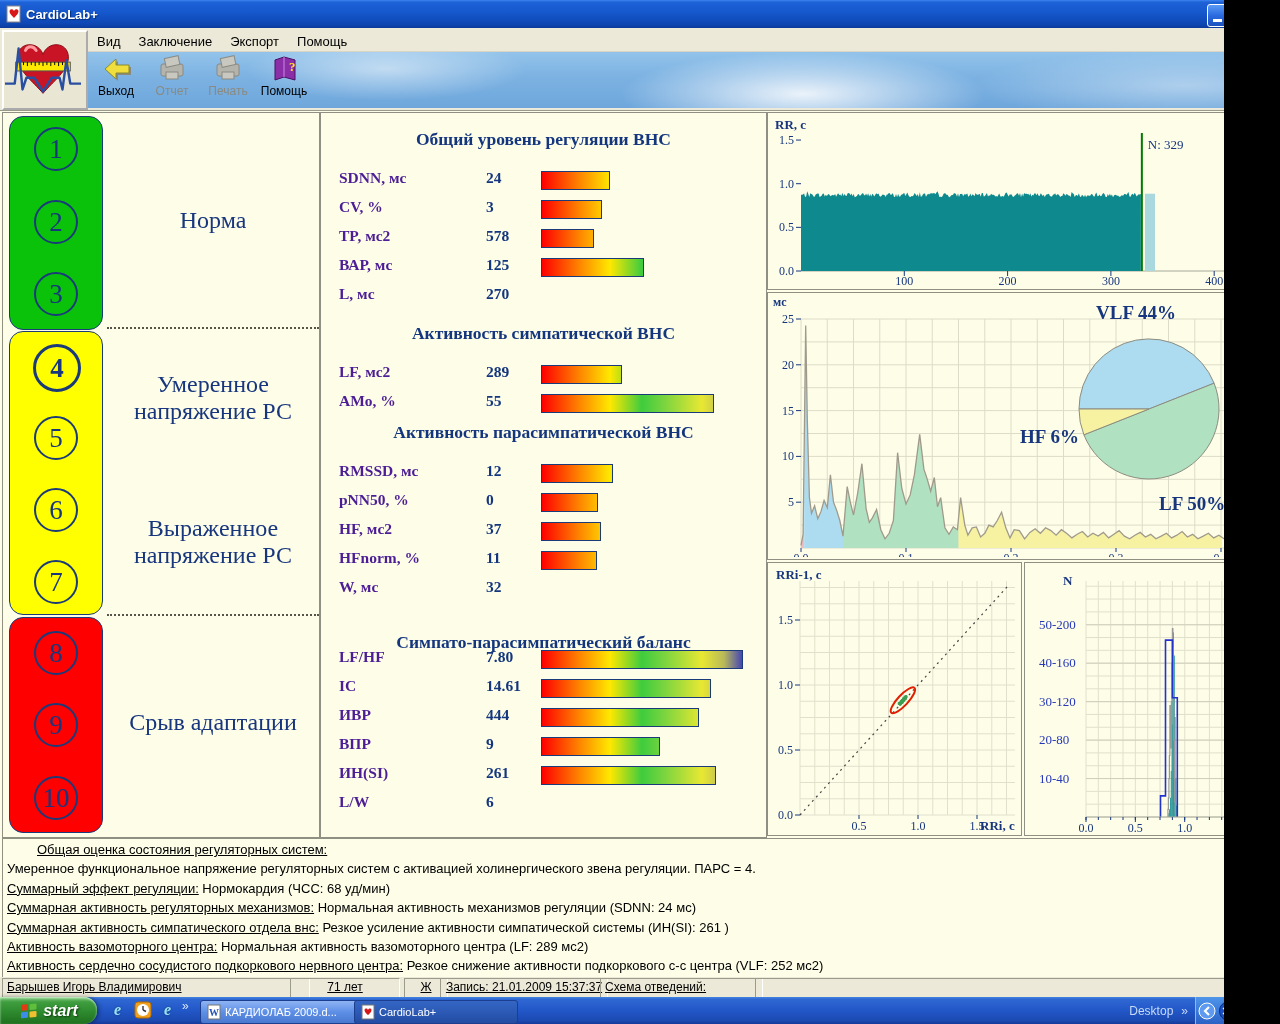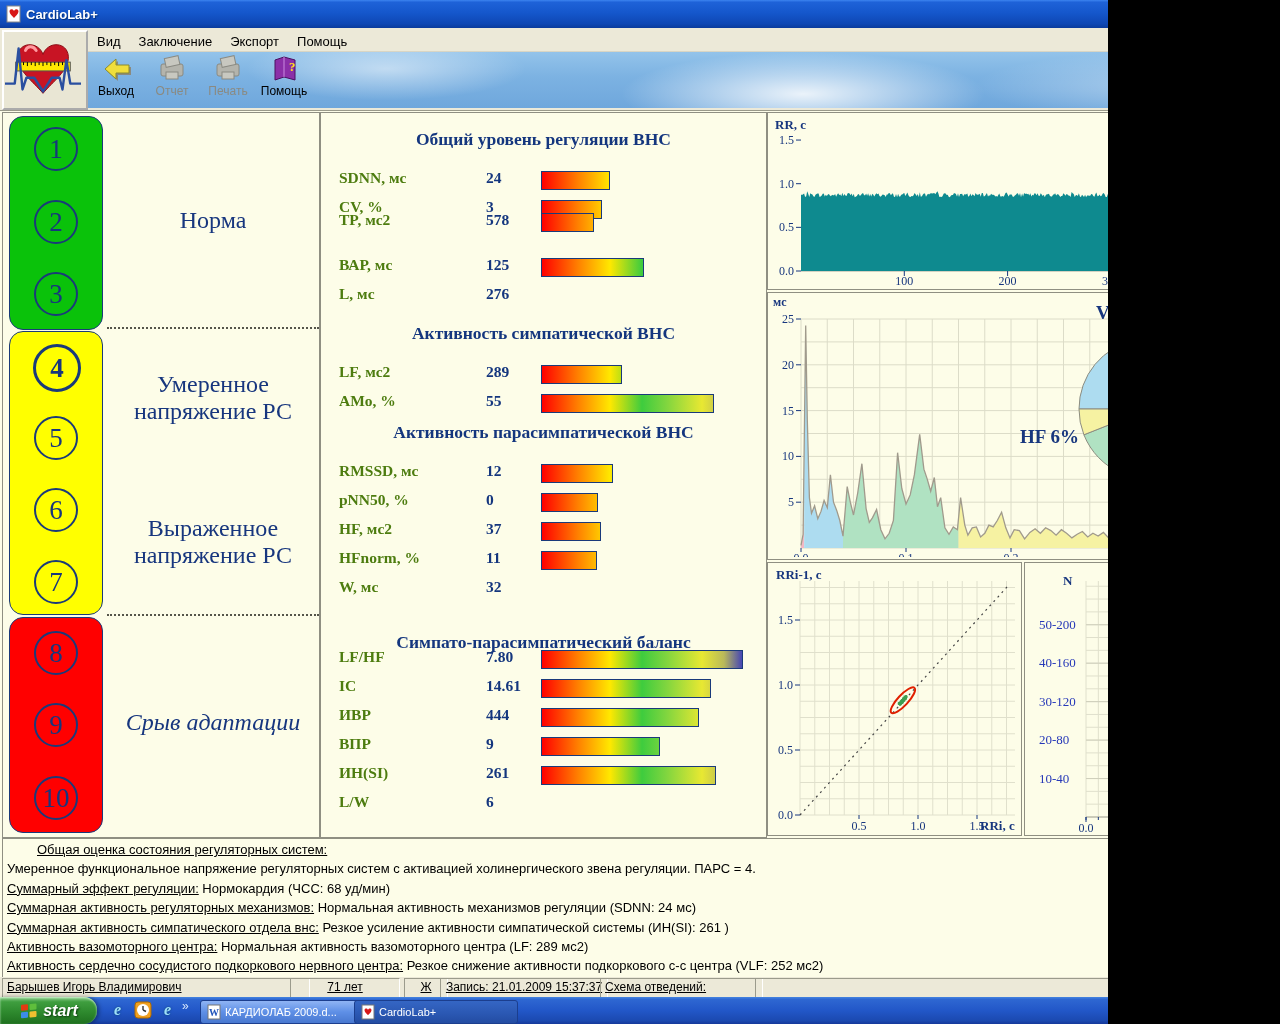--- a/index.html
+++ b/index.html
@@ -1,16 +1,16 @@
 <!DOCTYPE html>
 <html><head>
 <meta charset="utf-8">
 <style>
   html,body{margin:0;padding:0;background:#000;}
-  #screen{position:relative;width:1108px;height:1024px;overflow:hidden;
+  #screen{position:relative;width:1224px;height:1024px;overflow:hidden;
     font-family:"Liberation Sans",sans-serif;background:#FDFDE8;}
   .abs{position:absolute;}
   
   #titlebar{left:0;top:0;width:1280px;height:28px;
     background:linear-gradient(180deg,#3C84F0 0%,#1E62D8 8%,#1557CC 45%,#0E47B4 85%,#0A3B9C 100%);
     display:flex;align-items:center;color:#fff;}
   #title-text{font-size:13px;font-weight:bold;margin-left:6px;text-shadow:1px 1px 1px #00307a;}
   .winbtn{position:absolute;top:4px;width:21px;height:21px;border:1px solid #fff;border-radius:3px;
     background:linear-gradient(180deg,#5A9AF5 0%,#2B6BE0 50%,#1B50BE 100%);}
   .winbtn svg{position:absolute;left:0;top:0;}
@@ -40,21 +40,21 @@
     border:2px solid #1A3A7A;color:#17367E;display:flex;align-items:center;justify-content:center;
     font:27px "Liberation Serif",serif;}
   .num.sel{border-width:3px;font-weight:bold;width:42px;height:42px;left:30px;}
   .scale-label{position:absolute;left:106px;width:208px;text-align:center;
     font:24px "Liberation Serif",serif;color:#17367E;}
   .dotsep{position:absolute;left:104px;width:212px;border-top:2px dotted #55554a;}
   
   .sec-title{position:absolute;left:0;width:100%;text-align:center;
     font:bold 17.5px "Liberation Serif",serif;color:#14367E;}
   .prow{position:absolute;left:0;width:100%;height:29px;}
-  .prow .pl{position:absolute;left:18px;top:4px;font:bold 15.5px "Liberation Serif",serif;color:#4d7c0f;}
+  .prow .pl{position:absolute;left:18px;top:4px;font:bold 15.5px "Liberation Serif",serif;color:#4c1d95;}
   .prow .pv{position:absolute;left:165px;top:4px;font:bold 15.5px "Liberation Serif",serif;color:#14367E;}
   .prow .pbar{position:absolute;left:220px;top:6px;height:17px;border:1px solid #1A3A7A;
     background:linear-gradient(90deg,#ff0000 0%,#ff8000 18%,#ffe800 34%,#3ecc3e 50%,#7fd53f 62%,#e8e832 80%,#b9b95a 91%,#4646b4 100%);
     background-size:200px 100%;background-repeat:no-repeat;}
   
   #conclusions{padding:3px 4px;font-size:13px;color:#000;}
   .cline{height:19.4px;white-space:nowrap;overflow:hidden;}
   .cline .lab{text-decoration:underline;}
   .cline.indent{padding-left:30px;}
   
@@ -174,50 +174,50 @@
       <div class="num" style="top: 303px;">5</div>
       <div class="num" style="top: 375px;">6</div>
       <div class="num" style="top: 447px;">7</div>
       <div class="scale-group" style="top: 504px; height: 214px; background: rgb(255, 0, 0);"></div>
       <div class="num" style="top: 518px;">8</div>
       <div class="num" style="top: 590px;">9</div>
       <div class="num" style="top: 663px;">10</div>
       <div class="scale-label" style="top: 94px;">Норма</div>
       <div class="scale-label" style="top: 258px;">Умеренное напряжение РС</div>
       <div class="scale-label" style="top: 402px;">Выраженное напряжение РС</div>
-      <div class="scale-label" style="top: 596px; font-style: italic;">Срыв адаптации</div>
+      <div class="scale-label" style="top: 596px;">Срыв адаптации</div>
       <div class="dotsep" style="top: 214px;"></div>
       <div class="dotsep" style="top: 501px;"></div>
     </div>
 
   <div class="panel" id="param-panel" style="left:320px;top:112px;width:445px;height:724px;">
       <div class="sec-title" style="top: 16px;">Общий уровень регуляции ВНС</div>
       <div class="prow" style="top: 52px;">
         <span class="pl">SDNN, мс</span>
         <span class="pv">24</span>
         <span class="pbar" style="width: 67px;"></span>
       </div>
       <div class="prow" style="top: 81px;">
         <span class="pl">CV, %</span>
         <span class="pv">3</span>
         <span class="pbar" style="width: 59px;"></span>
       </div>
-      <div class="prow" style="top: 94px;">
+      <div class="prow" style="top: 110px;">
         <span class="pl">TP, мс2</span>
         <span class="pv">578</span>
         <span class="pbar" style="width: 51px;"></span>
       </div>
       <div class="prow" style="top: 139px;">
         <span class="pl">ВАР, мс</span>
         <span class="pv">125</span>
         <span class="pbar" style="width: 101px;"></span>
       </div>
       <div class="prow" style="top: 168px;">
         <span class="pl">L, мс</span>
-        <span class="pv">276</span>
+        <span class="pv">270</span>
       </div>
       <div class="sec-title" style="top: 210px;">Активность симпатической ВНС</div>
       <div class="prow" style="top: 246px;">
         <span class="pl">LF, мс2</span>
         <span class="pv">289</span>
         <span class="pbar" style="width: 79px;"></span>
       </div>
       <div class="prow" style="top: 275px;">
         <span class="pl">AMo, %</span>
         <span class="pv">55</span>

